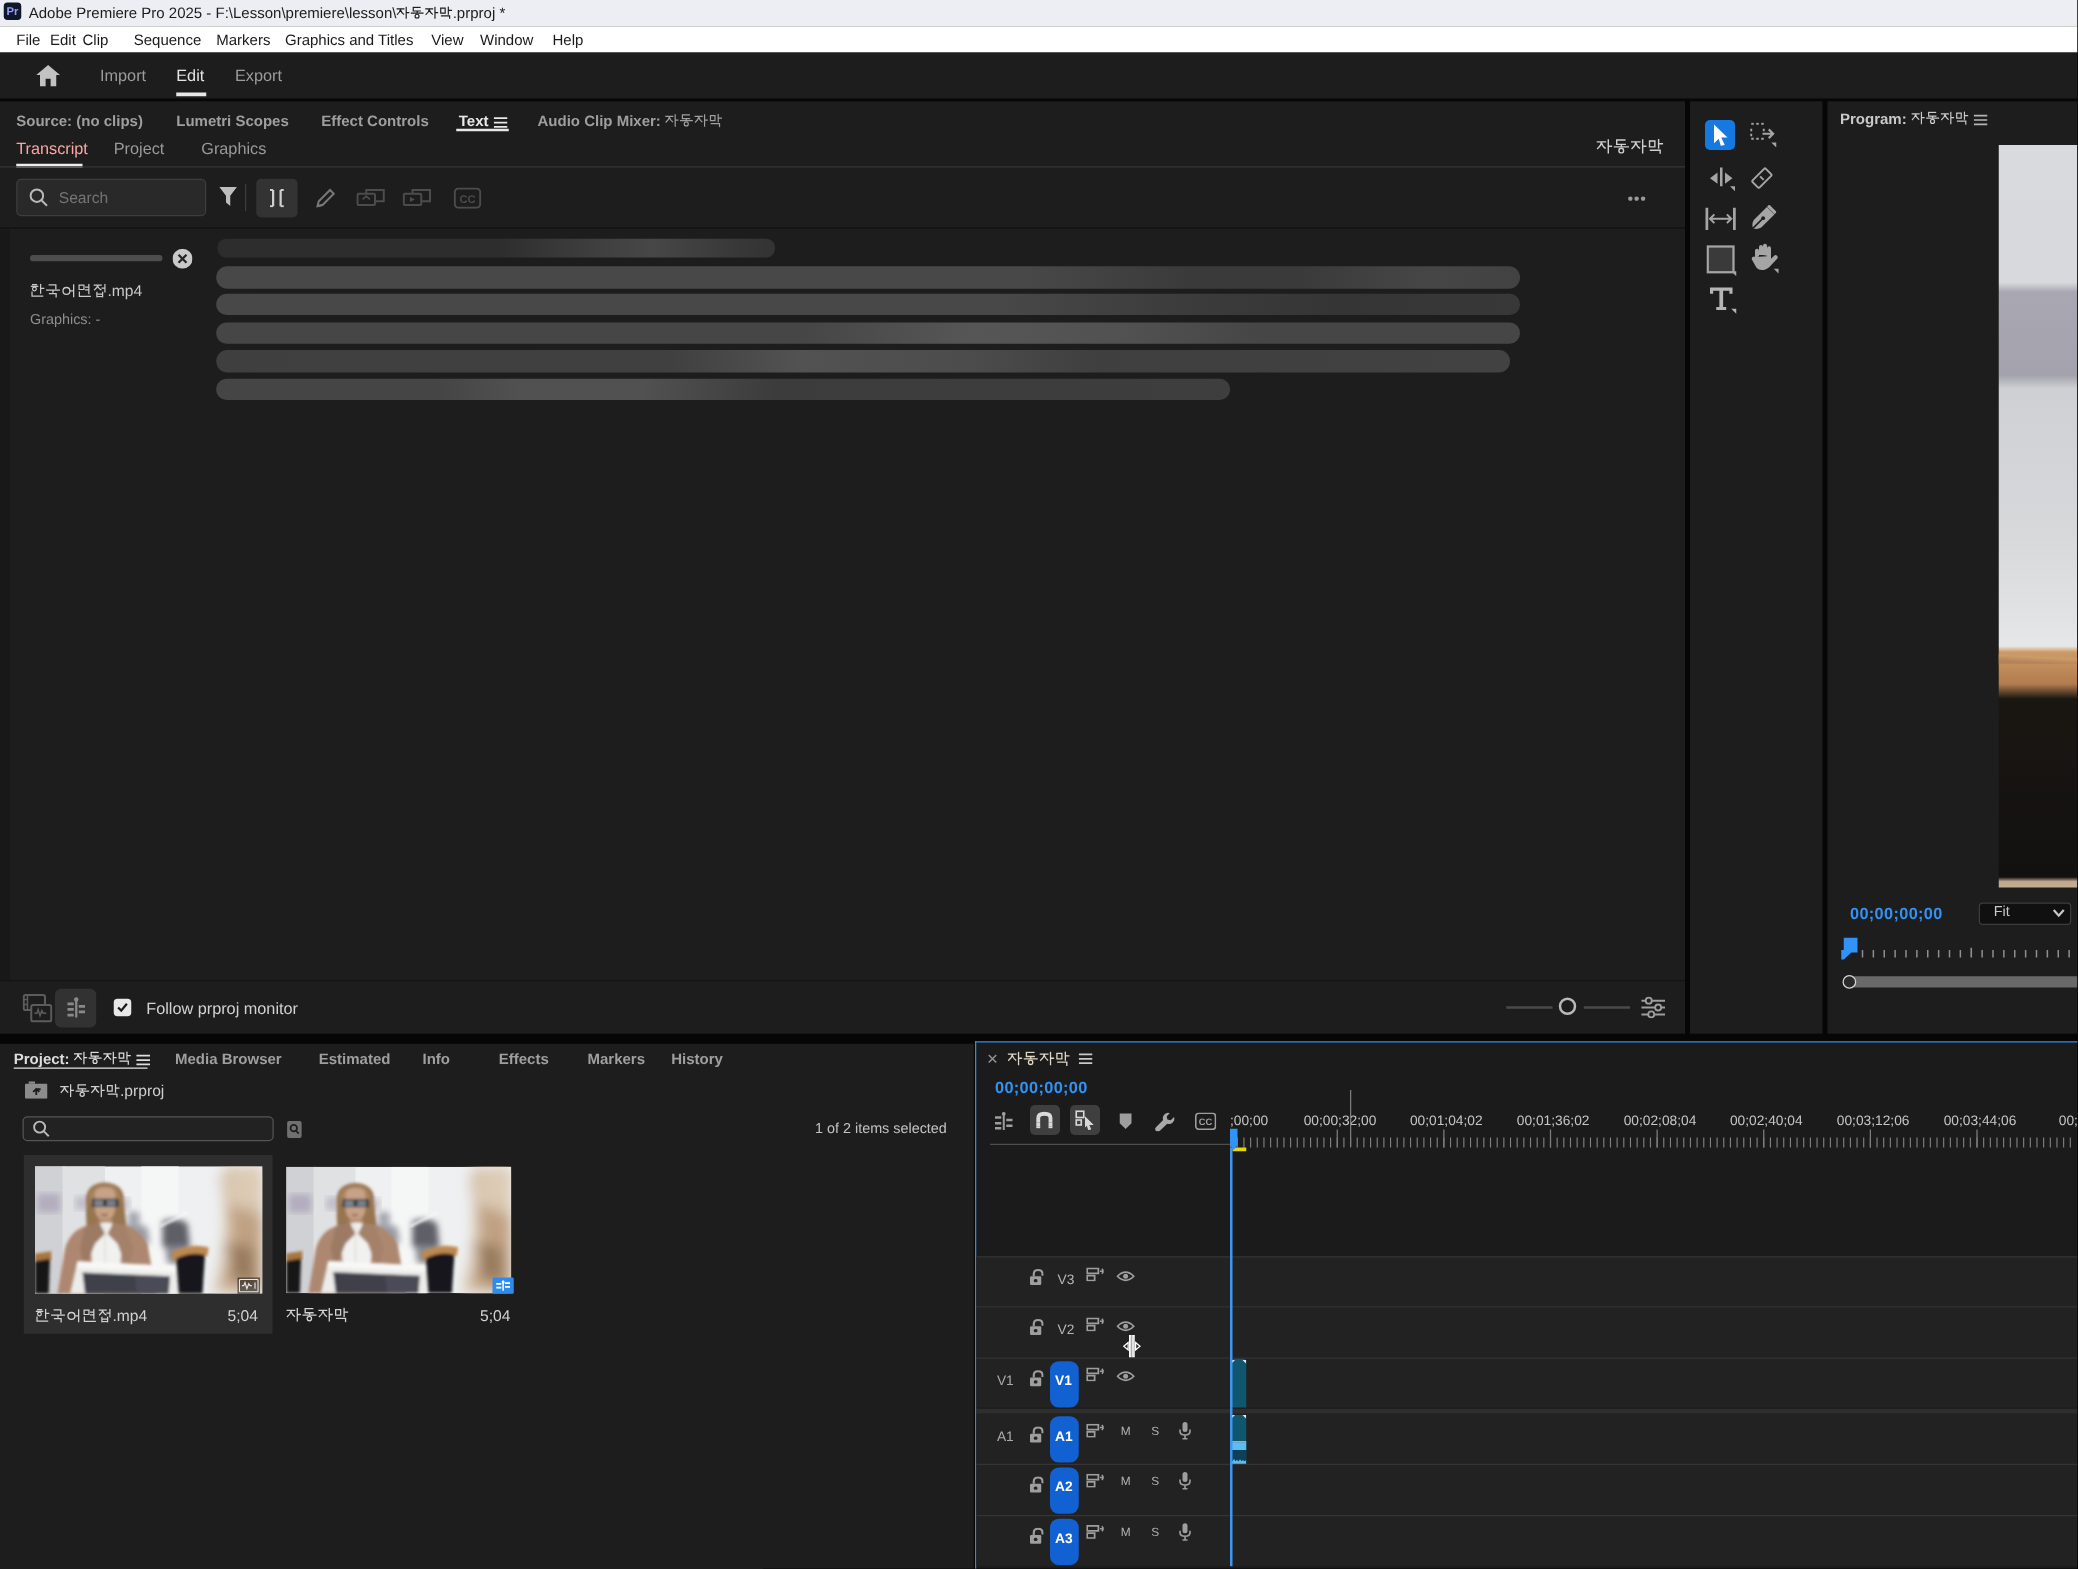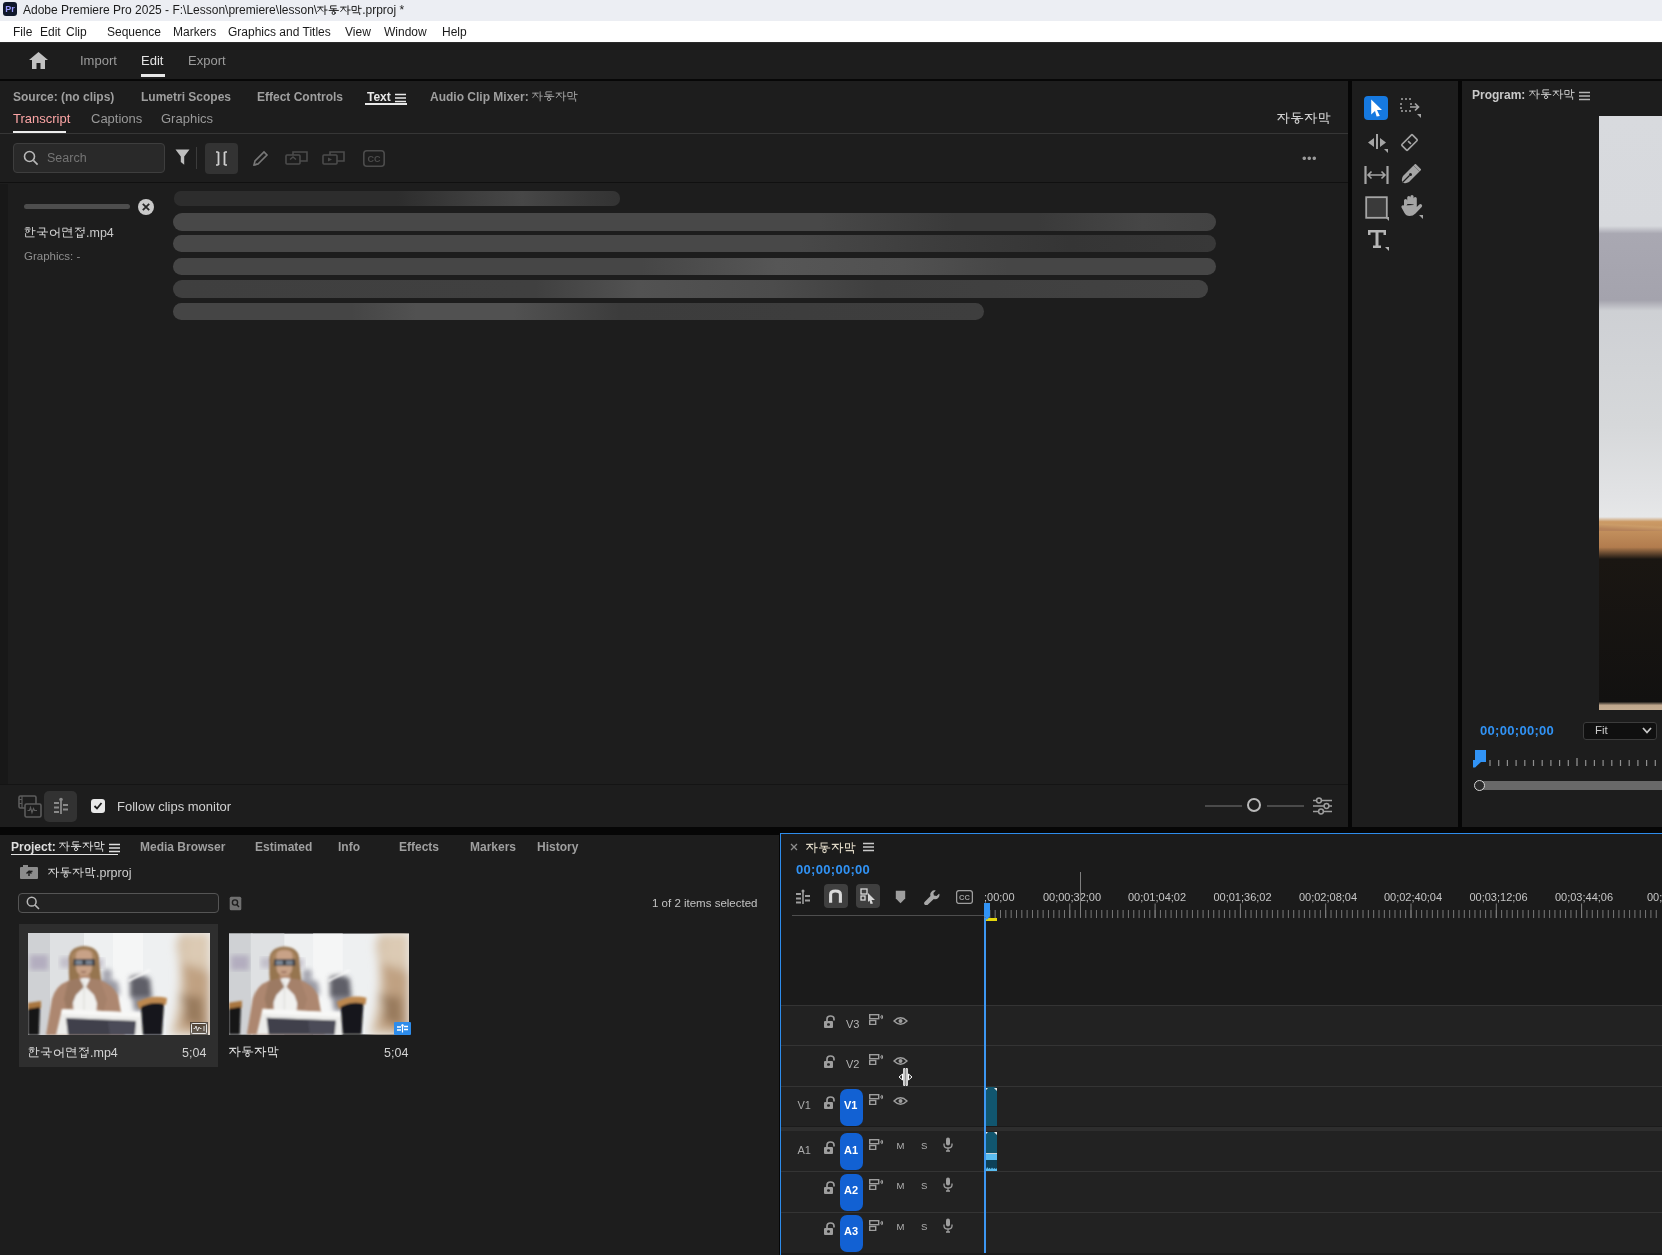--- a/index.html
+++ b/index.html
@@ -164,21 +164,21 @@
   <svg class="ab" style="left:395px;top:12px;" width="11" height="10" viewBox="0 0 11 10">
       <path d="M0 1.5 H11 M0 5 H11 M0 8.5 H11" stroke="#e8e8e8" stroke-width="1.4"></path>
     </svg>
   <div class="ab" style="left:365px;top:22px;width:42px;height:1.5px;background:#e8e8e8;"></div>
   <div class="ab" style="left:430px;top:9px;font-size:12px;font-weight:bold;color:#9f9f9f;">Audio Clip Mixer: <svg class="kw" viewBox="0 0 430 100" width="46" height="10.7" style="color:#9f9f9f">
         <use href="#w-jdjm"></use>
       </svg></div>
 
   <div class="ab" style="left:13px;top:30px;font-size:13px;color:#fca5a5;">Transcript</div>
   <div class="ab" style="left:13px;top:50px;width:53px;height:2.5px;background:#ededed;"></div>
-  <div class="ab" style="left:91px;top:30px;font-size:13px;color:#999;">Captions</div>
+  <div class="ab" style="left:91px;top:30px;font-size:13px;color:#999;">Project</div>
   <div class="ab" style="left:161px;top:30px;font-size:13px;color:#999;">Graphics</div>
   <div class="ab" style="left:1277px;top:28px;"><svg class="kw" viewBox="0 0 430 100" width="54" height="12.5" style="color:#cfcfcf">
         <use href="#w-jdjm"></use>
       </svg></div>
   <div class="ab" style="left:0;top:52px;width:1348px;height:1px;background:#363636;"></div>
 
   <div class="ab" style="left:13px;top:62px;width:152px;height:30px;background:#292929;border:1px solid #3e3e3e;border-radius:4px;box-sizing:border-box;"></div>
   <svg class="ab" style="left:23px;top:69px;" width="16" height="16" viewBox="0 0 16 16">
       <circle cx="6.5" cy="6.5" r="5" fill="none" stroke="#b9b9b9" stroke-width="1.6"></circle>
       <path d="M10.4 10.4 L14.6 14.6" stroke="#b9b9b9" stroke-width="1.6"></path>
@@ -243,21 +243,21 @@
   <div class="ab" style="left:44px;top:710px;width:33px;height:31px;background:#323232;border-radius:5px;"></div>
   <svg class="ab" style="left:52px;top:716px;" width="18" height="19" viewBox="0 0 18 19">
       <path d="M9 2 V17" stroke="#8a8a8a" stroke-width="1.8"></path>
       <circle cx="9" cy="2.5" r="1.8" fill="#8a8a8a"></circle>
       <path d="M2 6 H7 M2 10.5 H7 M2 15 H7 M11 8 H16 M11 12.5 H16" stroke="#8a8a8a" stroke-width="2.2"></path>
     </svg>
   <div class="ab" style="left:91px;top:718px;width:14px;height:14px;background:#e8e8e8;border-radius:3px;"></div>
   <svg class="ab" style="left:93px;top:720px;" width="10" height="10" viewBox="0 0 10 10">
       <path d="M1.5 5 L4 7.5 L8.5 2" fill="none" stroke="#1a1a1a" stroke-width="1.8"></path>
     </svg>
-  <div class="ab" style="left:117px;top:718px;font-size:13px;color:#d2d2d2;">Follow clips monitor</div>
+  <div class="ab" style="left:117px;top:718px;font-size:13px;color:#d2d2d2;">Follow prproj monitor</div>
 
   <div class="ab" style="left:1205px;top:724px;width:37px;height:1.5px;background:#4a4a4a;"></div>
   <div class="ab" style="left:1247px;top:717px;width:14px;height:14px;border:2px solid #b9b9b9;border-radius:50%;box-sizing:border-box;"></div>
   <div class="ab" style="left:1267px;top:724px;width:37px;height:1.5px;background:#4a4a4a;"></div>
   <svg class="ab" style="left:1313px;top:716px;" width="19" height="18" viewBox="0 0 19 18">
       <path d="M0 3.5 H19 M0 9 H19 M0 14.5 H19" stroke="#9e9e9e" stroke-width="1.6"></path>
       <circle cx="6" cy="3.5" r="2.4" fill="#1d1d1d" stroke="#9e9e9e" stroke-width="1.5"></circle>
       <circle cx="13.5" cy="9" r="2.4" fill="#1d1d1d" stroke="#9e9e9e" stroke-width="1.5"></circle>
       <circle cx="8" cy="14.5" r="2.4" fill="#1d1d1d" stroke="#9e9e9e" stroke-width="1.5"></circle>
     </svg>

